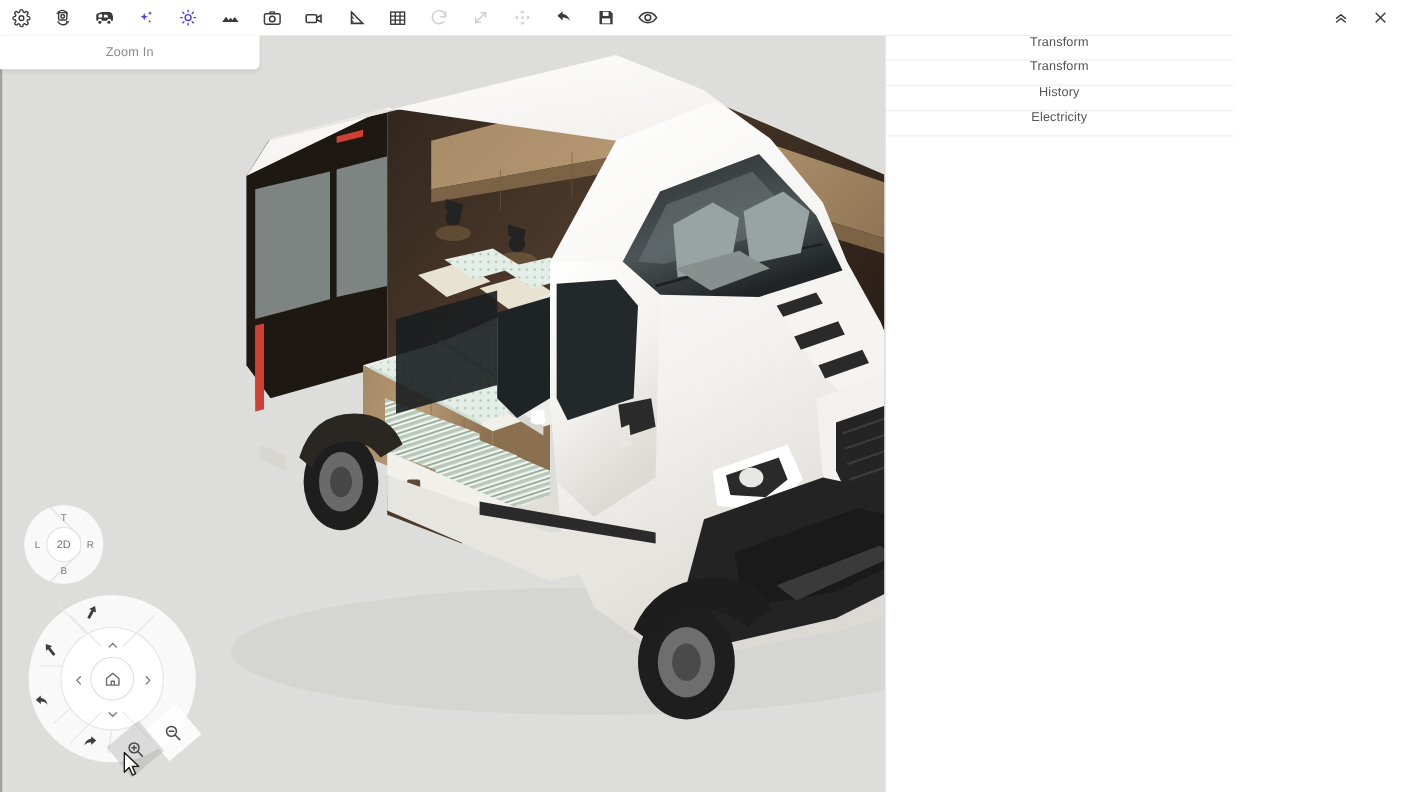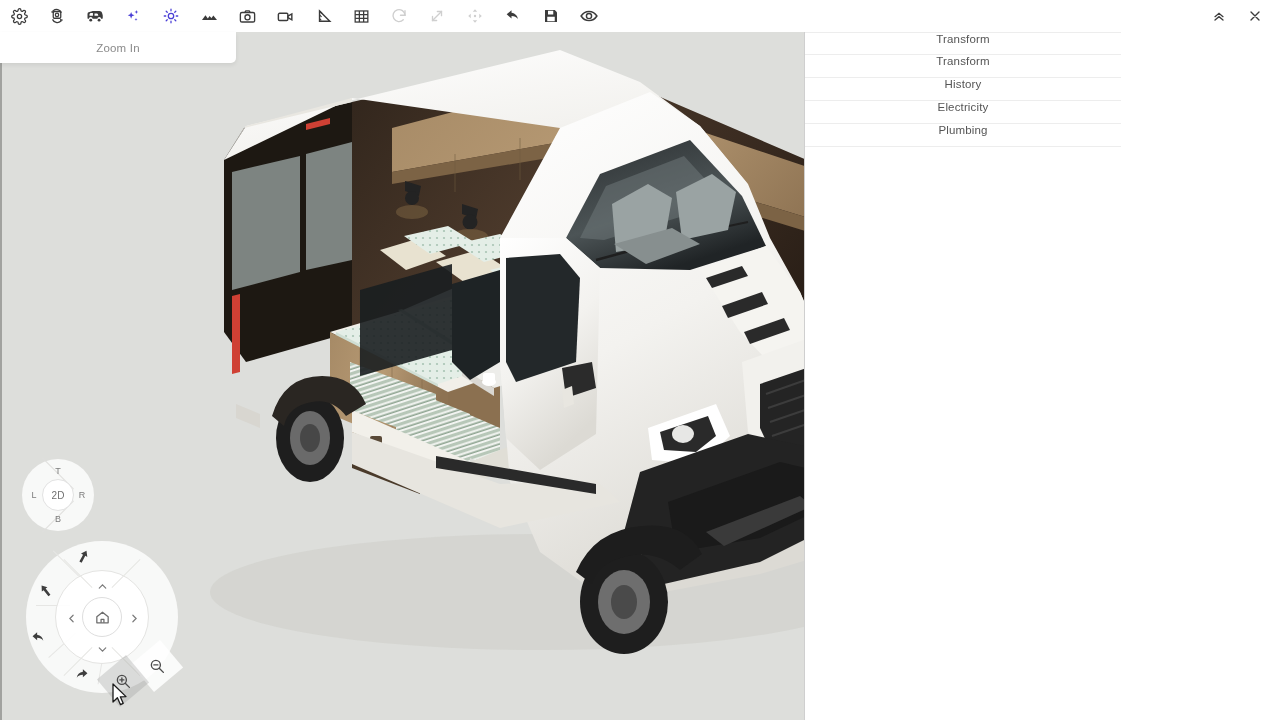--- a/index.html
+++ b/index.html
@@ -536,23 +536,20 @@
     </div>
     <div class="panel-row">
       <span>Transform</span>
     </div>
     <div class="panel-row">
       <span>History</span>
     </div>
     <div class="panel-row">
       <span>Electricity</span>
     </div>
-    <div class="panel-row">
-      <span>Plumbing</span>
-    </div>
   </div>
 
   <div id="view-cube">
     <div class="vc-div" style="left:14px;  top:14px;  width:44px; height:1px; transform:rotate(45deg); transform-origin:center;"></div>
     <div class="vc-div" style="left:14px;  top:57px;  width:44px; height:1px; transform:rotate(-45deg); transform-origin:center;"></div>
     <div class="seg" id="vc-t">T</div>
     <div class="seg" id="vc-b">B</div>
     <div class="seg" id="vc-l">L</div>
     <div class="seg" id="vc-r">R</div>
     <div id="vc-center">2D</div>

